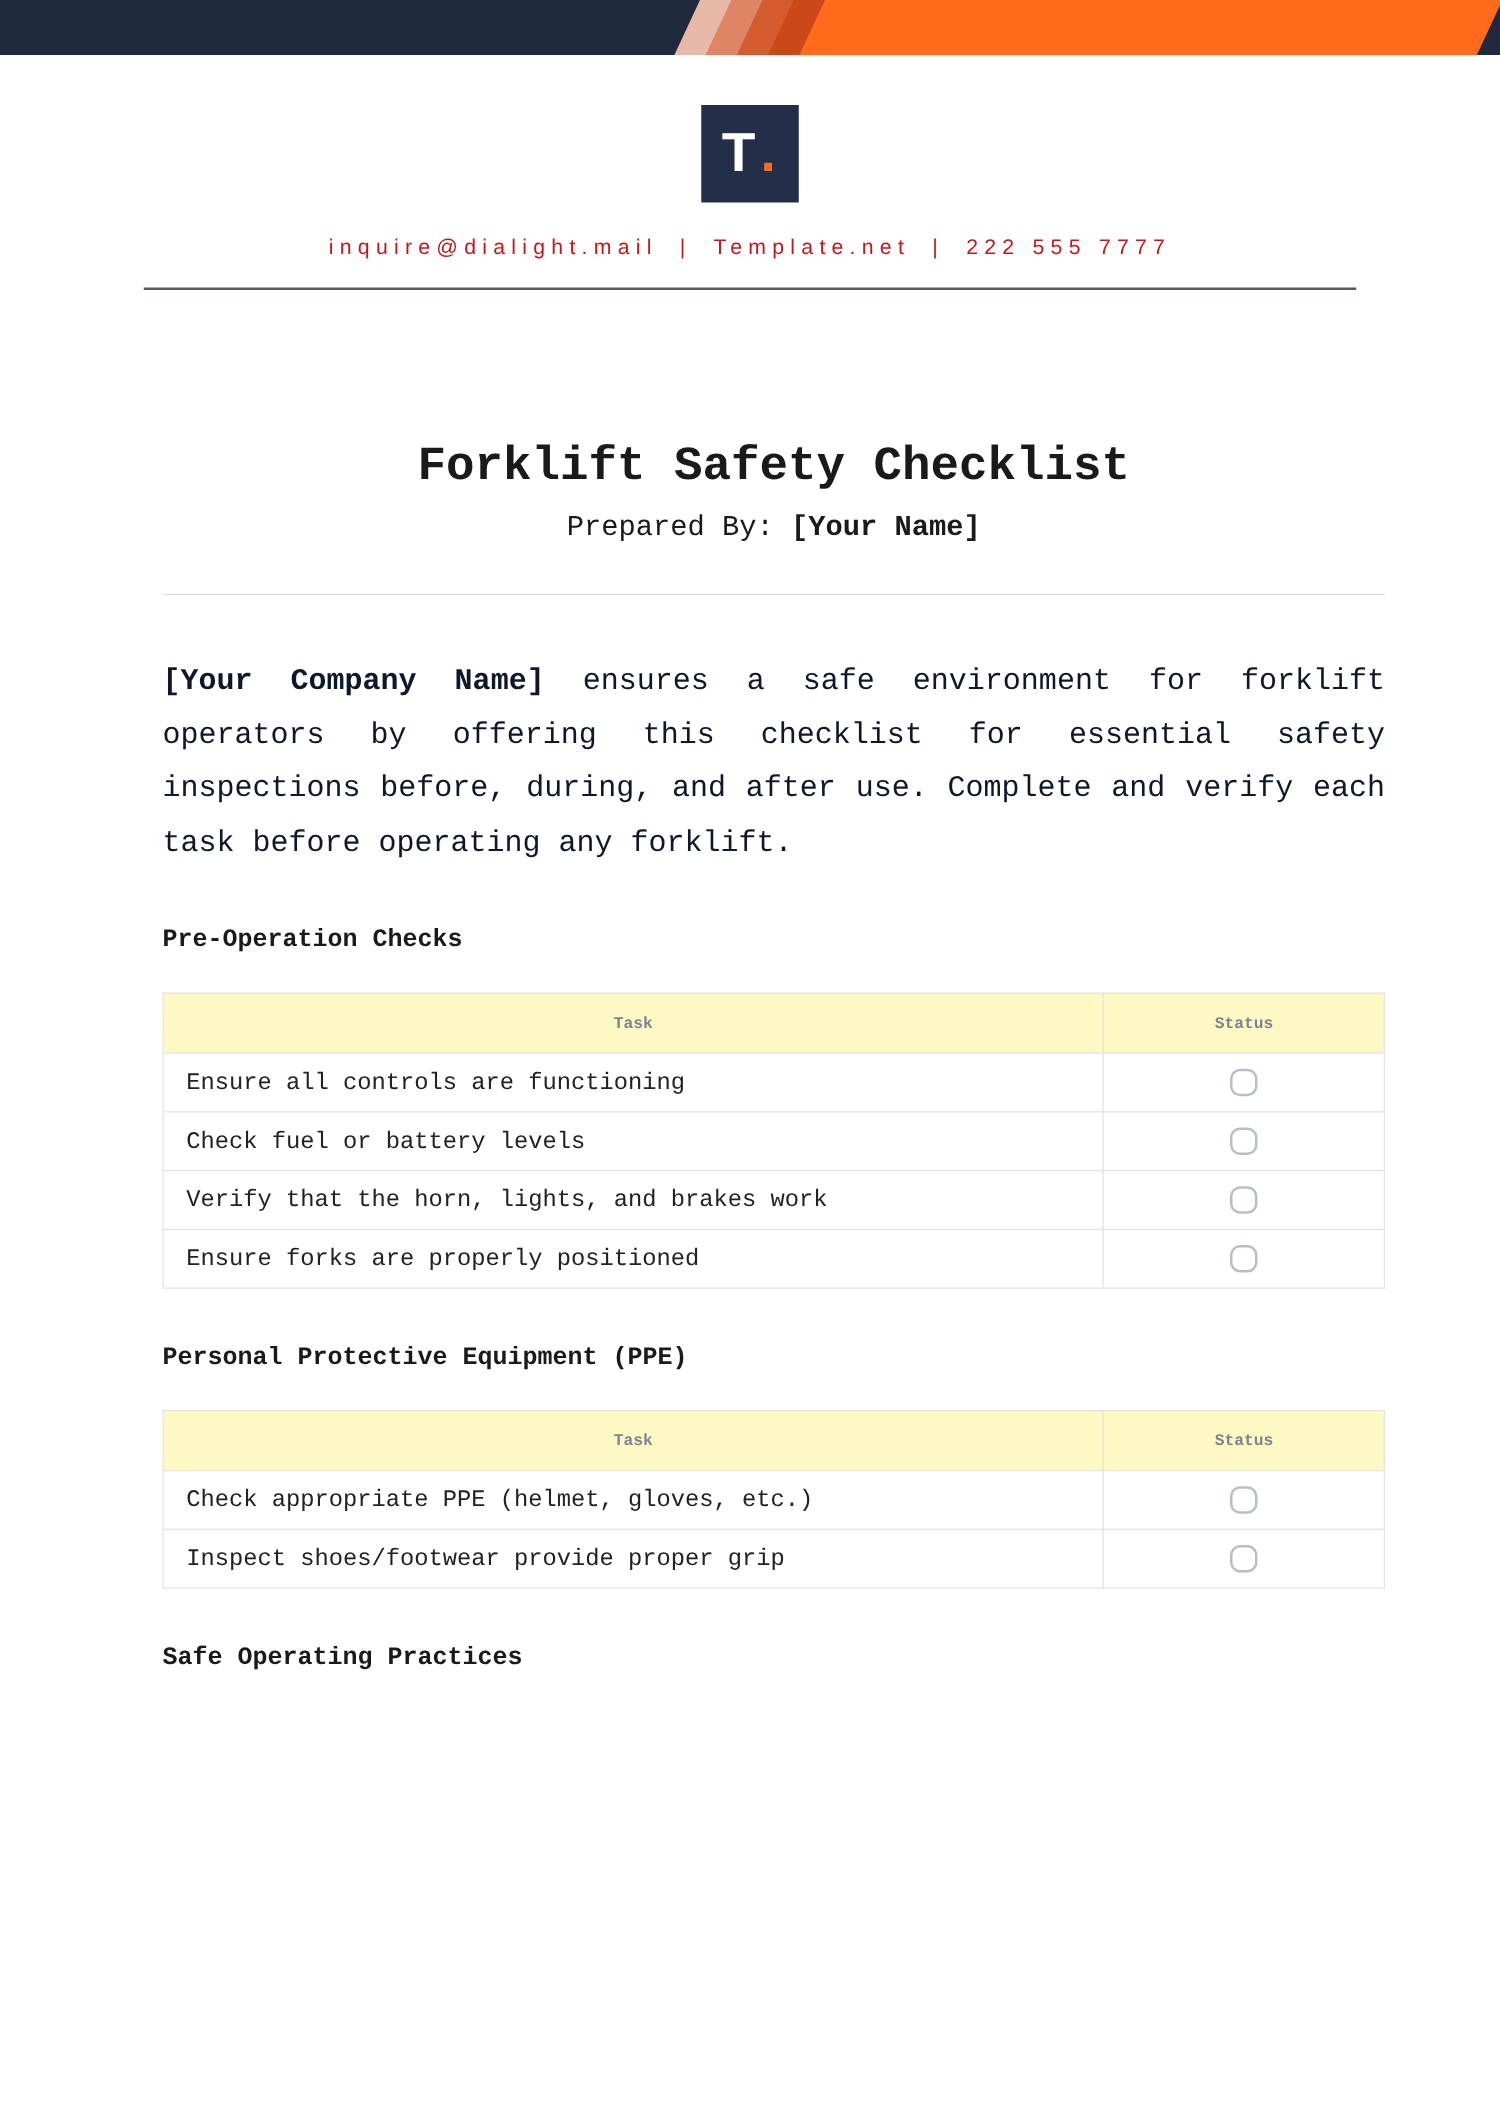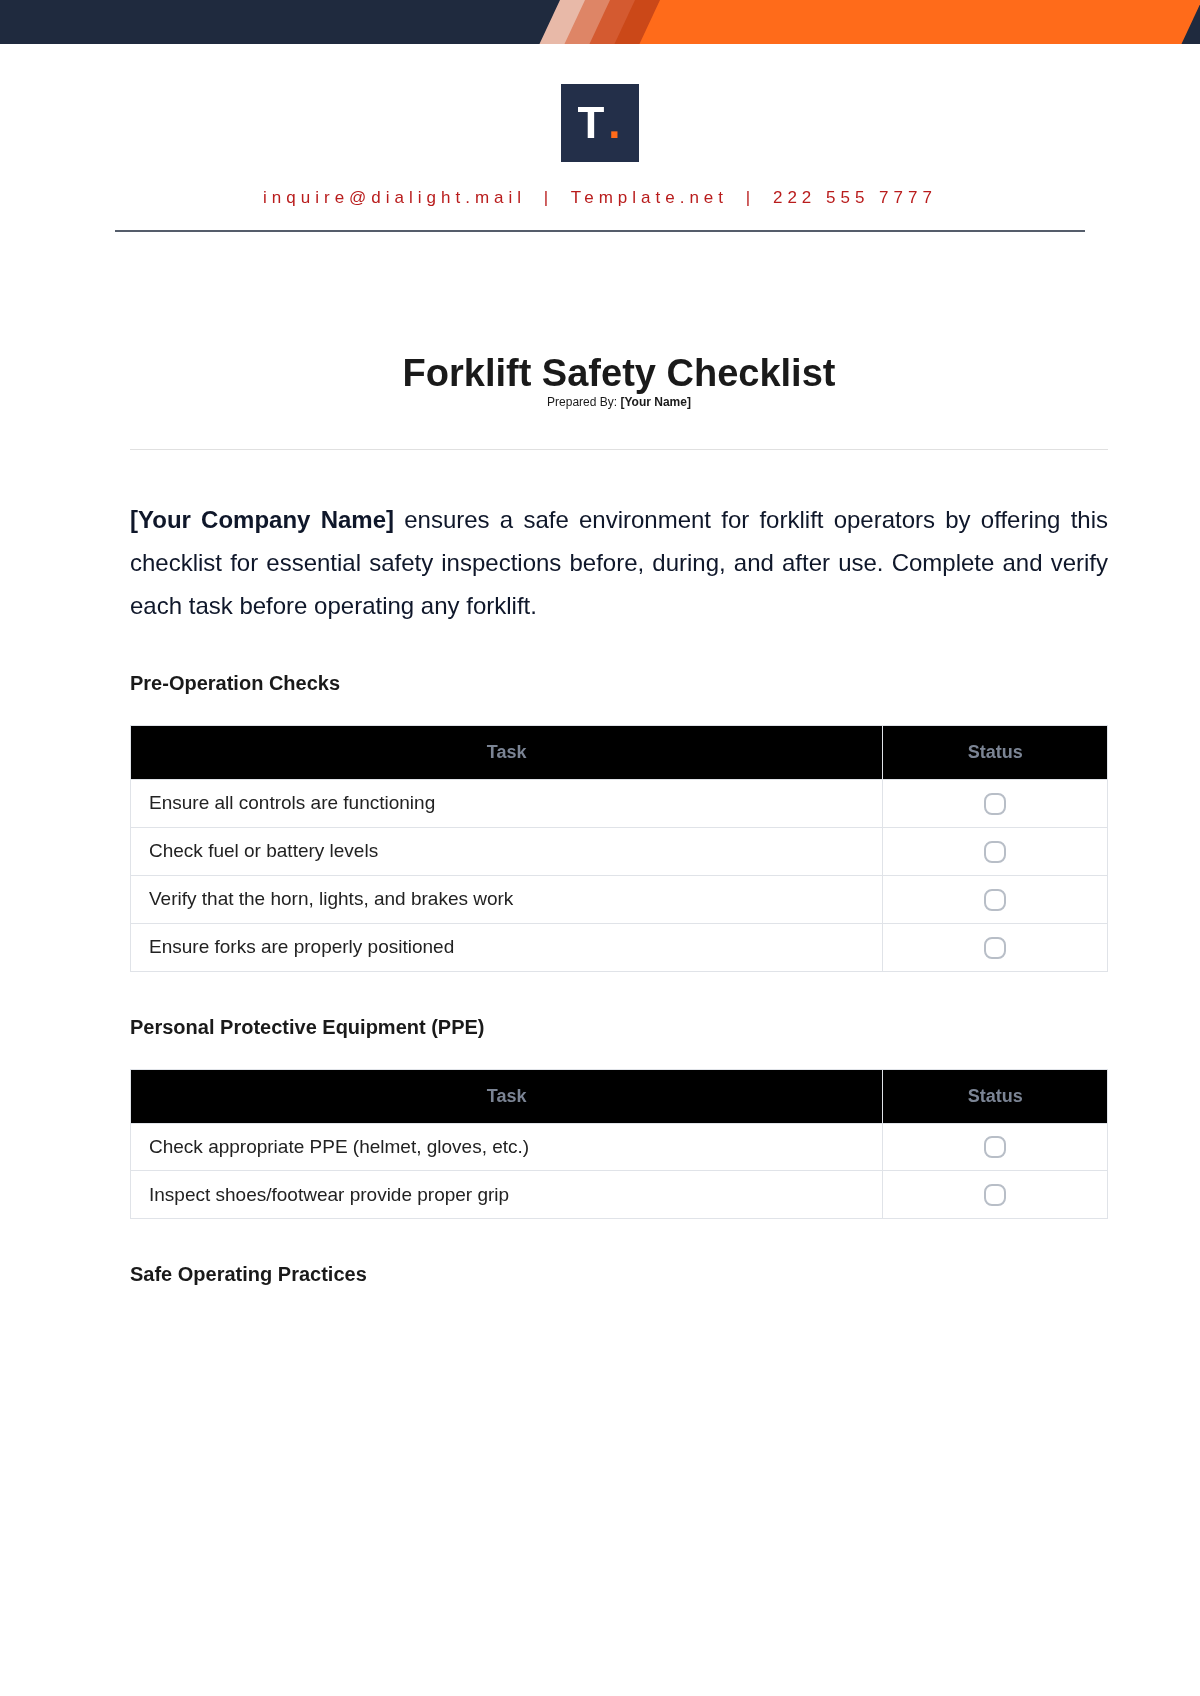--- a/index.html
+++ b/index.html
@@ -55,31 +55,33 @@
       letter-spacing: 5px;
     }
     .contact-sep { margin: 0 8px; }
     .hr-top {
       border: none;
       border-top: 2px solid #555d6b;
       margin: 22px 115px 0 115px;
     }
     .content {
       padding: 0 92px 60px 130px;
+      font-family: Liberation Mono, monospace;
     }
     .title {
       text-align: center;
       font-size: 38px;
       font-weight: 700;
       margin-top: 120px;
       color: #1a1a1a;
     }
     .prepared {
       text-align: center;
-      font-size: 12px;
+      font-size: 23px;
+      margin-top: 14px;
     }
     .prepared .ph { font-weight: 700; }
     .hr-light {
       border: none;
       border-top: 1px solid #e0e0e0;
       margin: 40px 0 48px 0;
     }
     .intro {
       font-size: 24px;
       line-height: 1.8;
@@ -92,24 +94,24 @@
       font-weight: 700;
       margin-top: 44px;
       margin-bottom: 30px;
     }
     table {
       width: 100%;
       border-collapse: collapse;
       border: 1px solid #e0e3e8;
     }
     thead th {
-      background: #000000;
+      background: #fef9c3;
       color: #7b8494;
       font-weight: 600;
-      font-size: 18px;
+      font-size: 13px;
       padding: 16px 20px;
       border: 1px solid #e0e3e8;
       text-align: center;
     }
     thead th.task-col { width: 77%; }
     thead th.status-col { width: 23%; }
     tbody td {
       border: 1px solid #e0e3e8;
       padding: 12px 18px;
       font-size: 19px;

